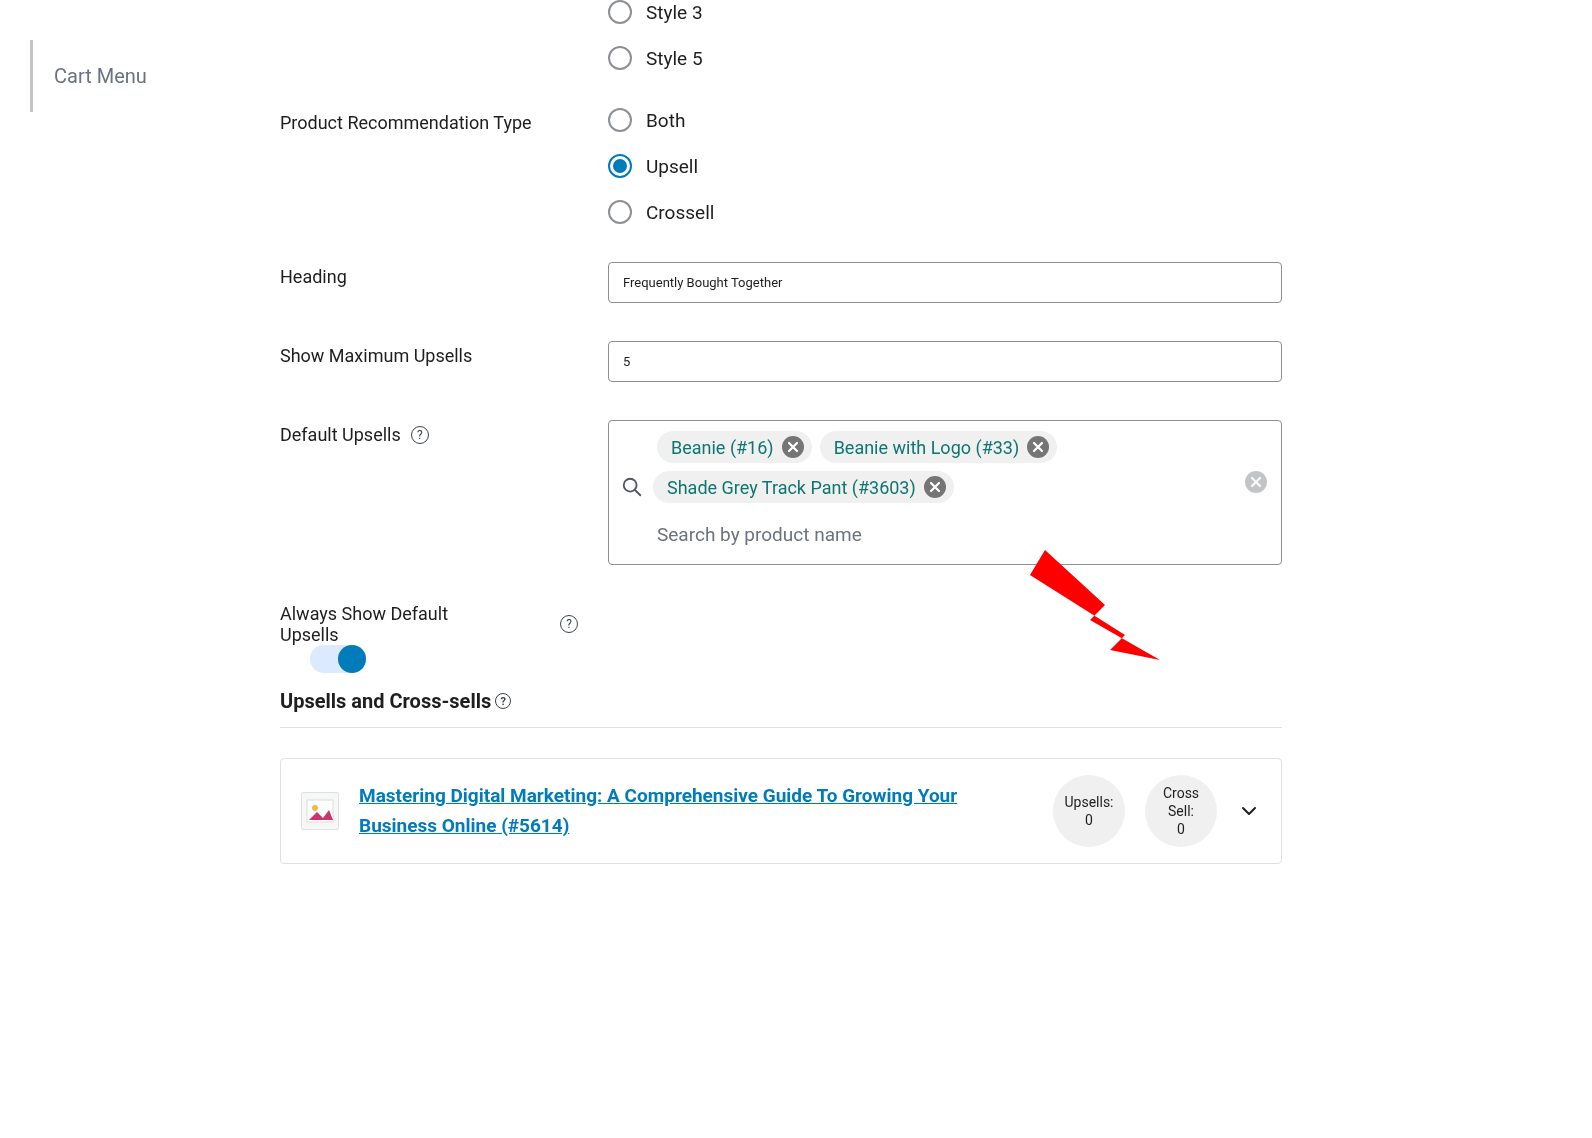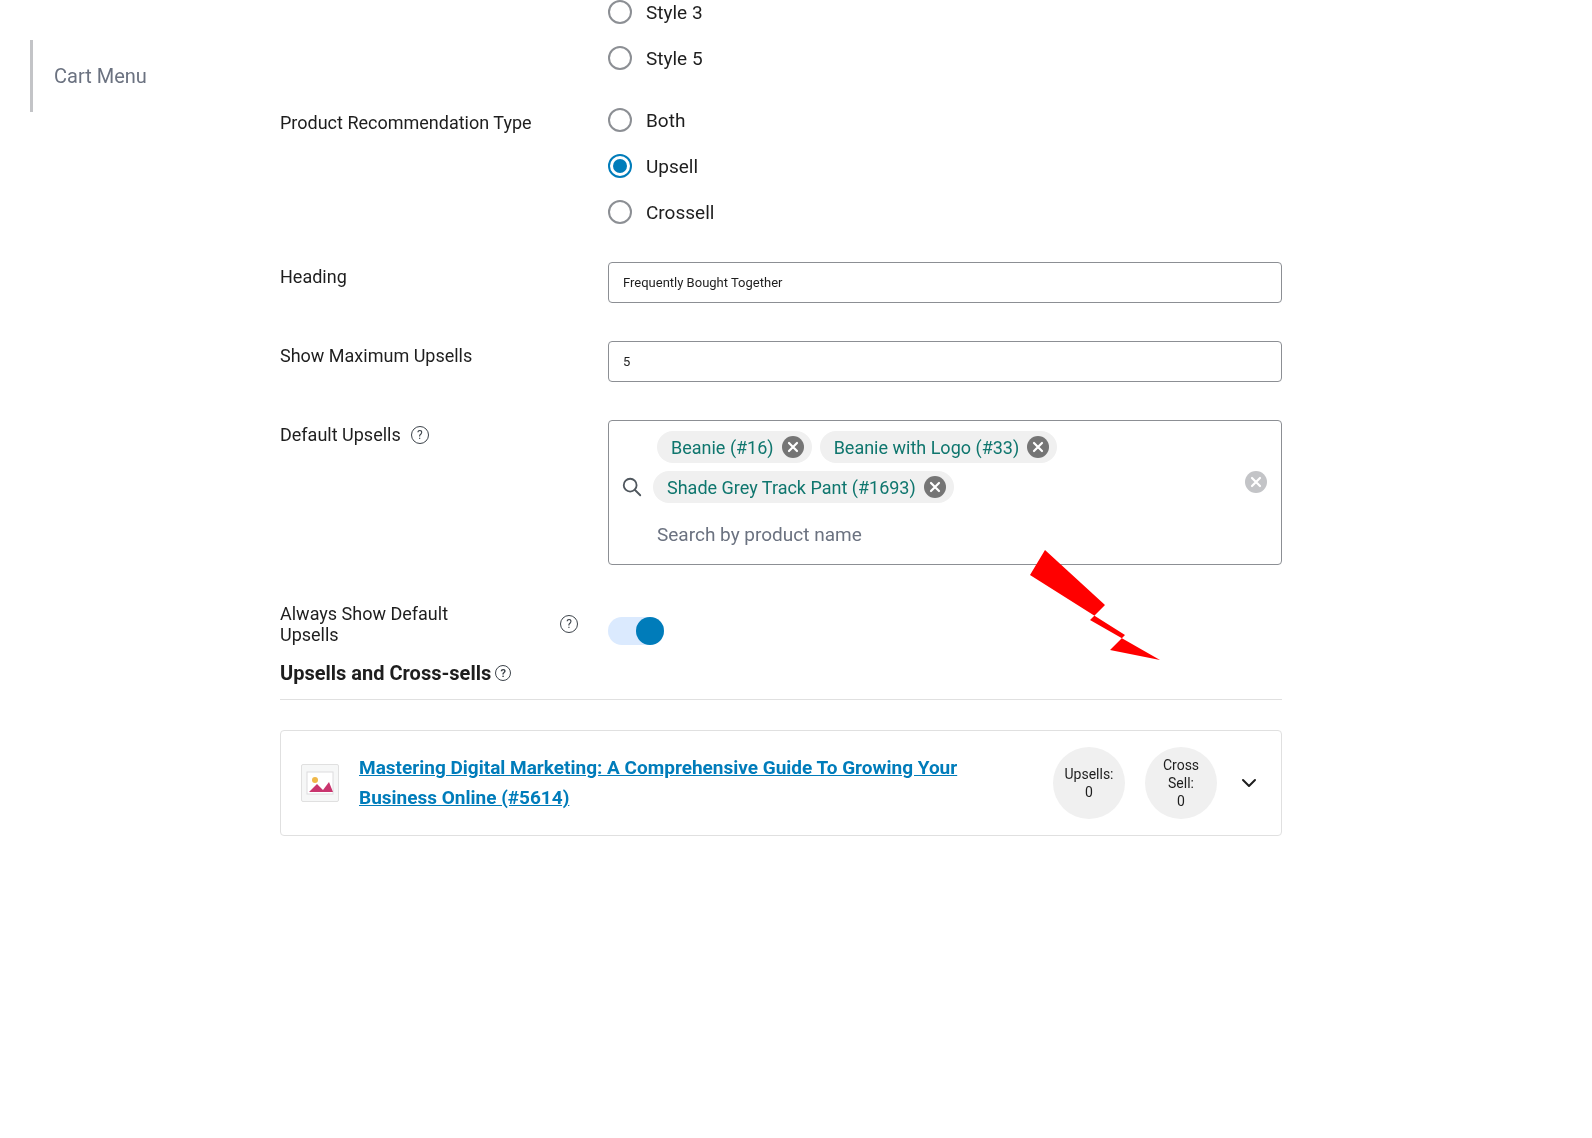--- a/index.html
+++ b/index.html
@@ -276,21 +276,22 @@
     cursor: pointer;
   }
   .red-arrow {
     position: absolute;
     pointer-events: none;
   }
   .arrow-wrapper {
     position: relative;
   }
   .toggle-row {
-    align-items: flex-end;
+    align-items: flex-start;
+    flex-direction: column;
   }
   .toggle-row .form-control {
     padding-top: 0;
   }
 </style>
 </head>
 <body>
 
 <div class="container">
   <aside class="sidebar">
@@ -376,21 +377,21 @@
                   </svg>
               </span>
             </span>
           </div>
           <div class="tag-row search-icon-wrap">
             <svg width="22" height="22" viewBox="0 0 24 24">
               <circle cx="10" cy="10" r="7" fill="none" stroke="#50575e" stroke-width="2"></circle>
               <line x1="15" y1="15" x2="21" y2="21" stroke="#50575e" stroke-width="2" stroke-linecap="round"></line>
             </svg>
             <span class="tag">
-              <span>Shade Grey Track Pant (#1693)</span>
+              <span>Shade Grey Track Pant (#3603)</span>
               <span class="tag-close">
                 <svg viewBox="0 0 12 12">
                     <path d="M2 2 L10 10 M10 2 L2 10" stroke="#fff" stroke-width="2.2" stroke-linecap="round"></path>
                   </svg>
               </span>
             </span>
           </div>
           <input type="text" class="search-input" placeholder="Search by product name" style="">
           <span class="clear-all">
             <svg width="12" height="12" viewBox="0 0 12 12">

